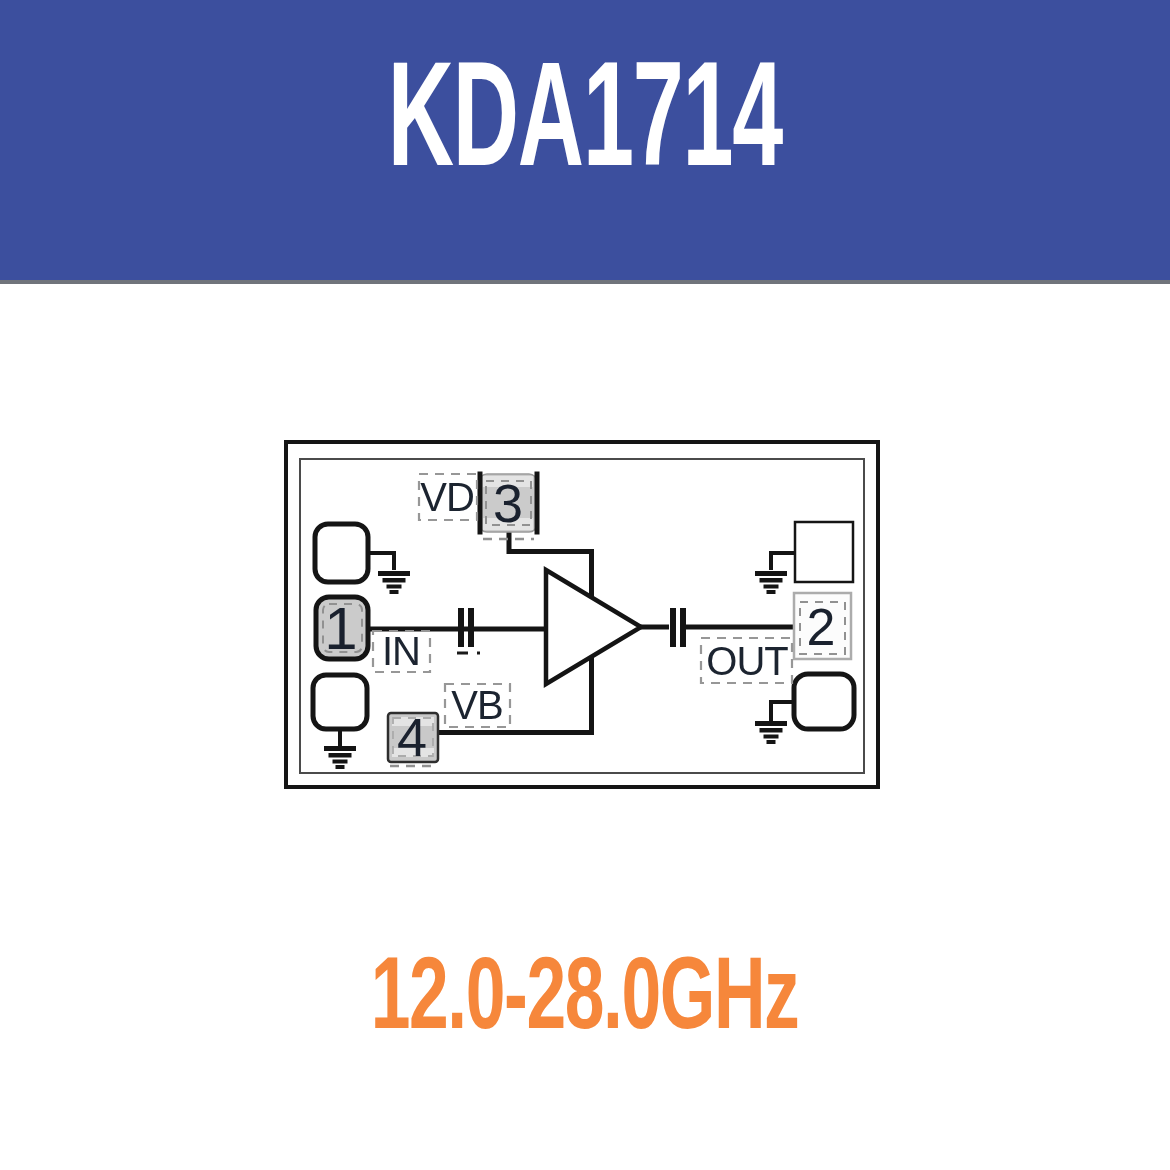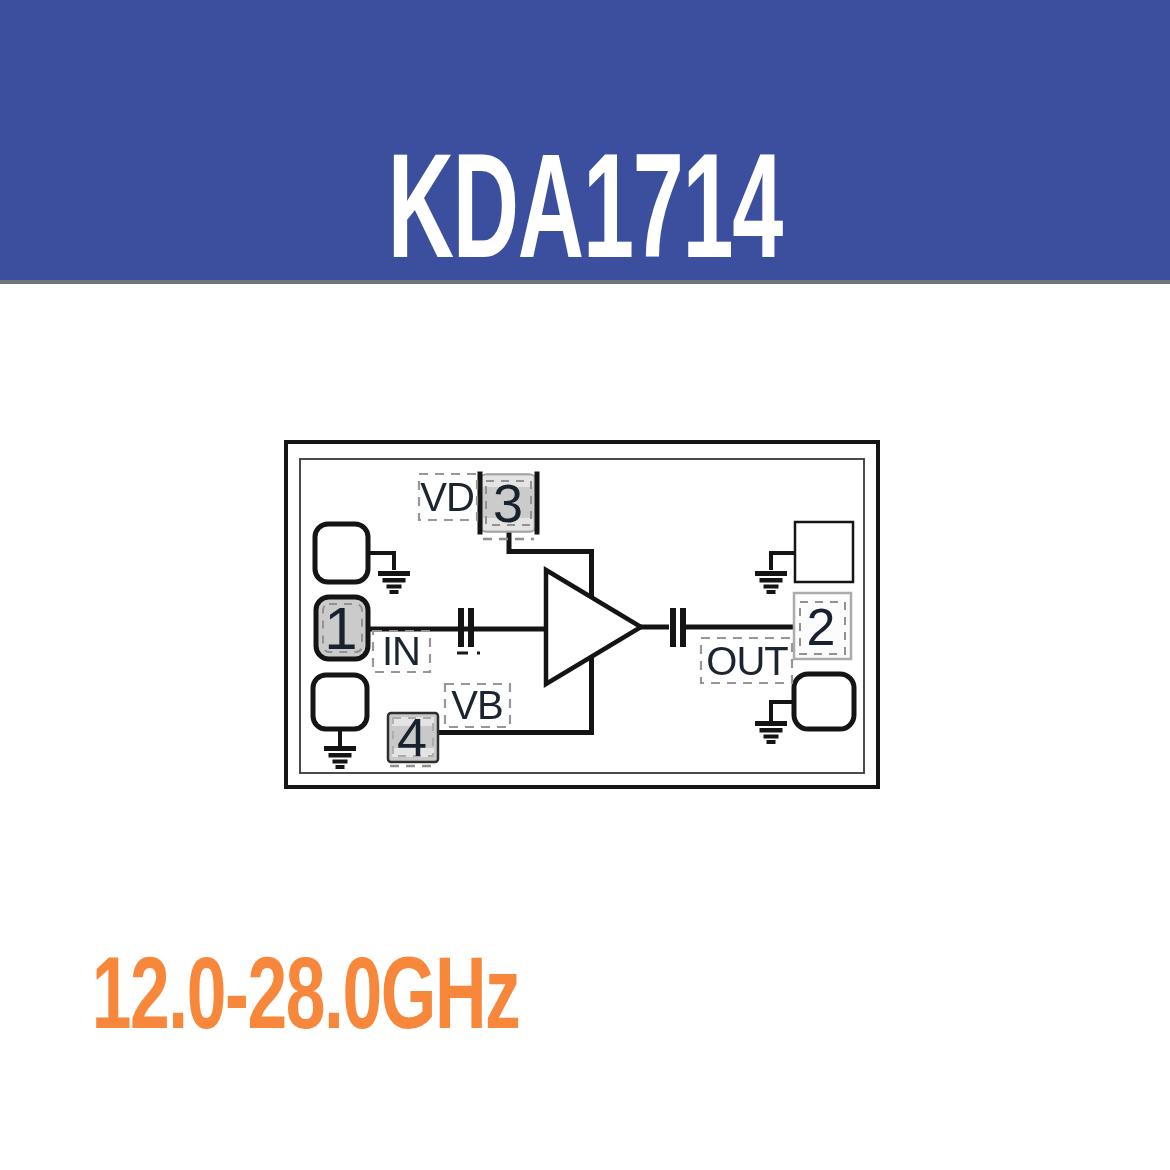--- a/index.html
+++ b/index.html
@@ -4,21 +4,21 @@
 <style>
   html,body{margin:0;padding:0;}
   body{
     width:1170px;height:1170px;position:relative;background:#ffffff;
     font-family:"Liberation Sans",sans-serif;overflow:hidden;
   }
   
   .banner{
     position:absolute;left:0;top:0;width:1170px;height:284px;
     background:#3C4F9E;border-bottom:4px solid #70747B;
-    display:flex;justify-content:center;align-items:flex-end;
+    display:flex;justify-content:center;align-items:flex-start;
     box-sizing:border-box;padding-top:40px;
   }
   .banner .title{
     color:#ffffff;font-size:148px;font-weight:bold;line-height:1;
     display:inline-block;transform:scaleX(0.62);transform-origin:center;
     letter-spacing:-2px;white-space:nowrap;
   }
   
   .schematic{position:absolute;left:270px;top:425px;width:625px;height:375px;}
   .outer-rect{fill:#ffffff;stroke:#151515;stroke-width:4;}
@@ -44,21 +44,21 @@
   .underdash{fill:none;stroke:#919191;stroke-width:2.5;stroke-dasharray:9 7;}
   .lbl{
     font-family:"Liberation Sans",sans-serif;font-size:40px;fill:#1C2430;
     text-anchor:middle;letter-spacing:-1px;
   }
   .num{
     font-family:"Liberation Sans",sans-serif;fill:#1A212E;text-anchor:middle;
   }
   
   .freq{
-    position:absolute;left:0;top:942px;width:1170px;
+    position:absolute;left:0;top:942px;width:1170px;text-align:center;
   }
   .freq .freq-text{
     color:#F6873B;font-size:102px;font-weight:bold;line-height:1;
     display:inline-block;transform:scaleX(0.70);transform-origin:center;
     letter-spacing:-2px;white-space:nowrap;
   }
 </style>
 </head>
 <body>
 

